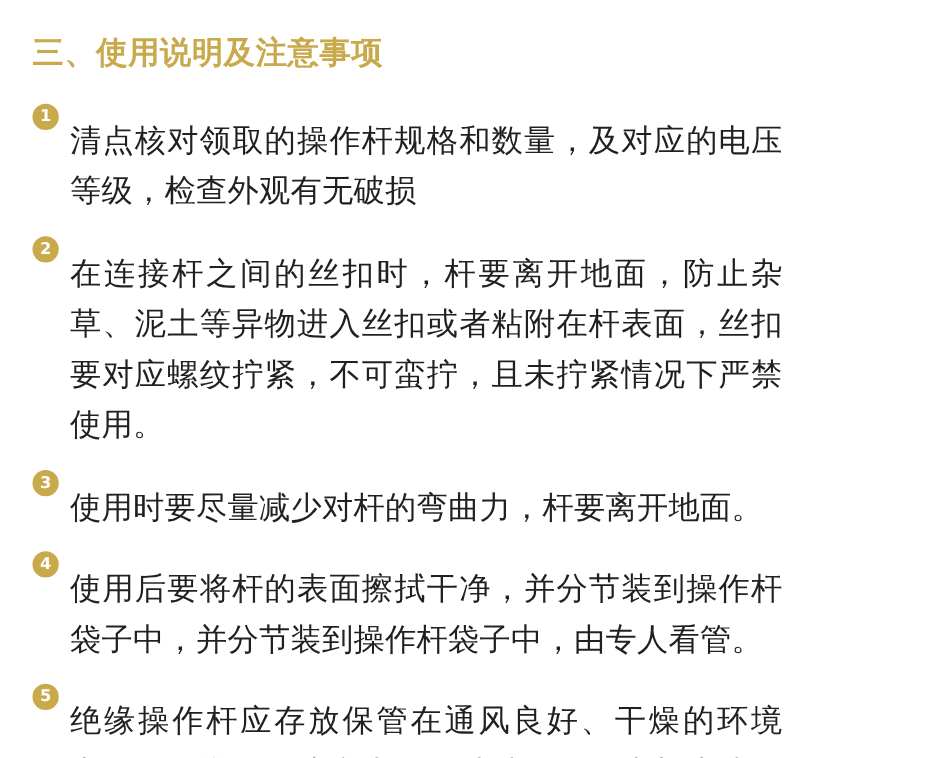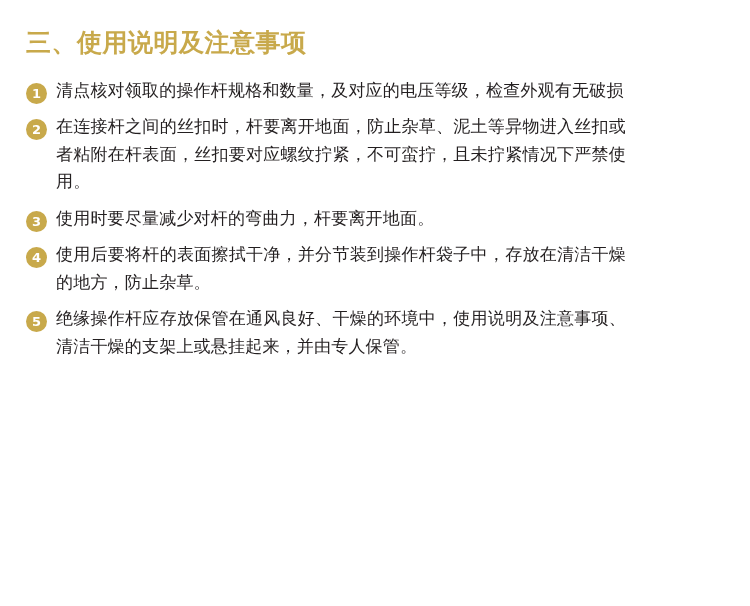--- a/index.html
+++ b/index.html
@@ -48,26 +48,27 @@
     color: #ffffff;
     font-size: 13px;
     line-height: 21px;
     text-align: center;
     font-weight: bold;
     margin-top: 6px;
     margin-right: 9px;
     font-family: "DejaVu Sans", "Liberation Sans", sans-serif;
   }
   .item-text {
-    font-size: 17px;
+    font-size: 25px;
     line-height: 1.62;
     color: #231f20;
     letter-spacing: 0.2px;
     text-align: justify;
     flex: 1 1 auto;
+    margin-top: 16px;
   }
 </style>
 </head>
 <body>
 
 <div class="page">
 
   <h1 class="section-title">三、使用说明及注意事项</h1>
 
   <ul class="item-list">
@@ -82,21 +83,21 @@
       <span class="item-text">在连接杆之间的丝扣时，杆要离开地面，防止杂草、泥土等异物进入丝扣或者粘附在杆表面，丝扣要对应螺纹拧紧，不可蛮拧，且未拧紧情况下严禁使用。</span>
     </li>
 
     <li class="item">
       <span class="marker">3</span>
       <span class="item-text">使用时要尽量减少对杆的弯曲力，杆要离开地面。</span>
     </li>
 
     <li class="item">
       <span class="marker">4</span>
-      <span class="item-text">使用后要将杆的表面擦拭干净，并分节装到操作杆袋子中，存放在清洁干燥的地方，防止杂草。</span>
+      <span class="item-text">使用后要将杆的表面擦拭干净，并分节装到操作杆袋子中，并分节装到操作杆袋子中，由专人看管。</span>
     </li>
 
     <li class="item">
       <span class="marker">5</span>
       <span class="item-text">绝缘操作杆应存放保管在通风良好、干燥的环境中，使用说明及注意事项、清洁干燥的支架上或悬挂起来，并由专人保管。</span>
     </li>
 
   </ul>
 </div>
 

